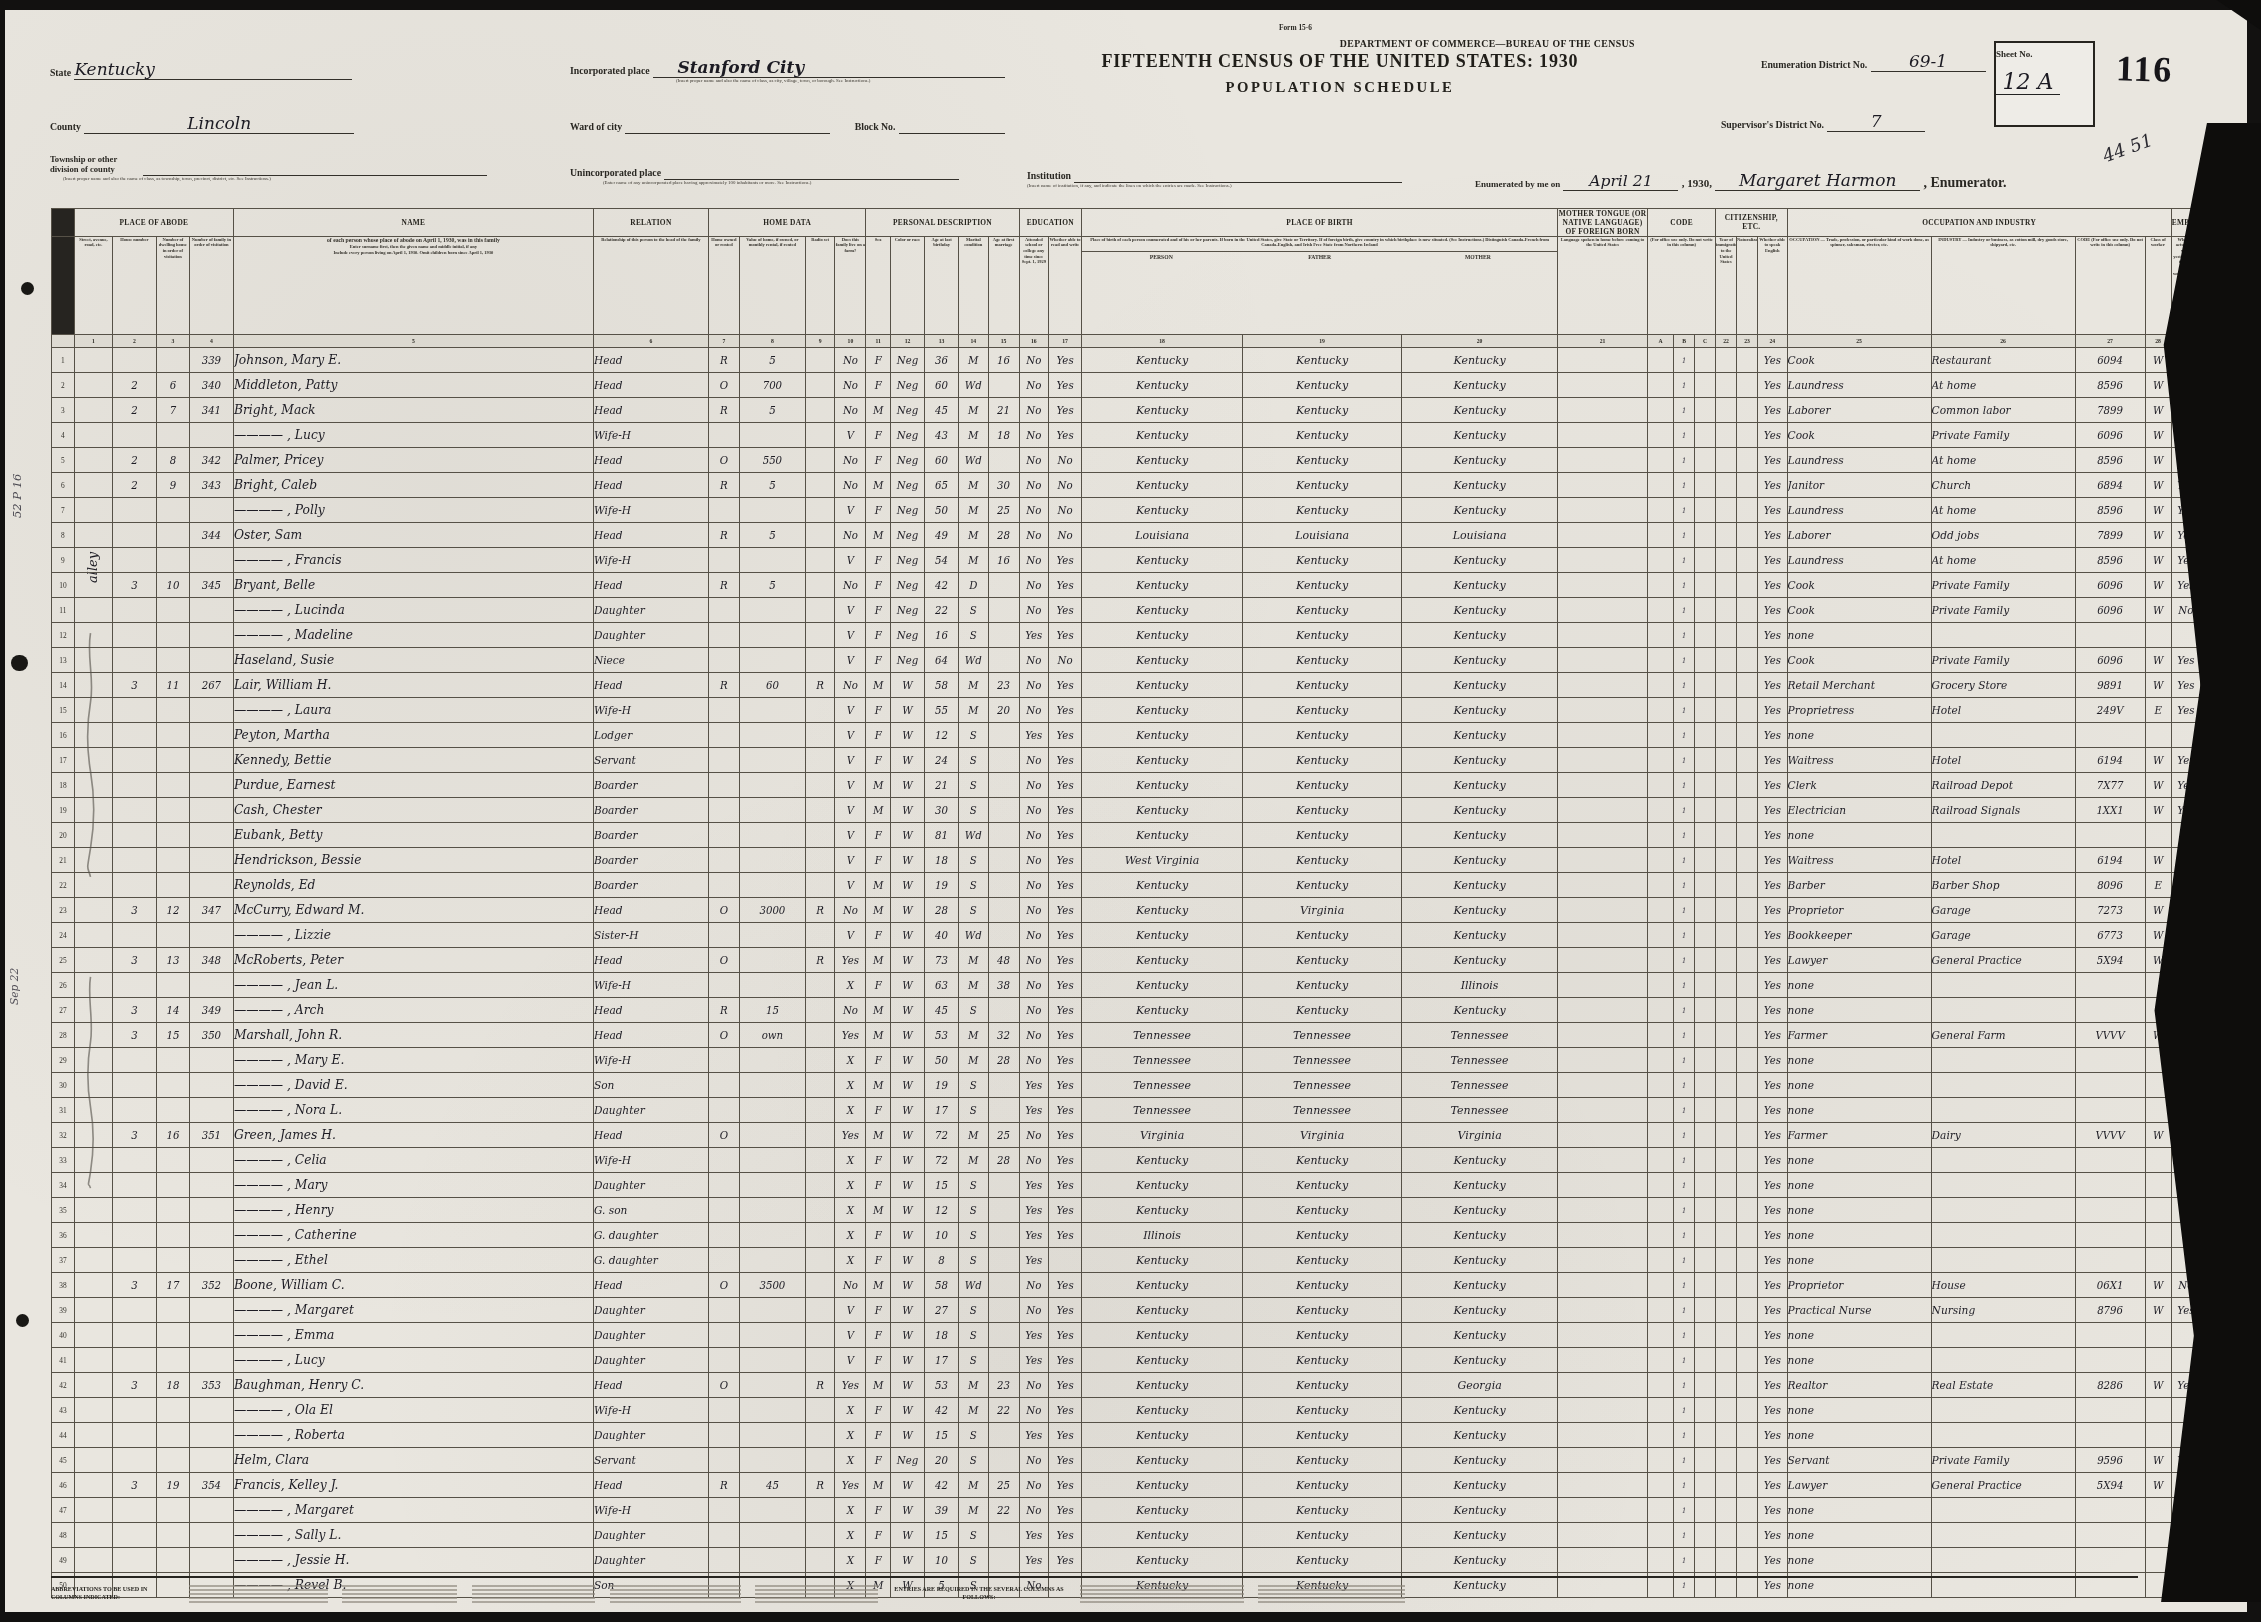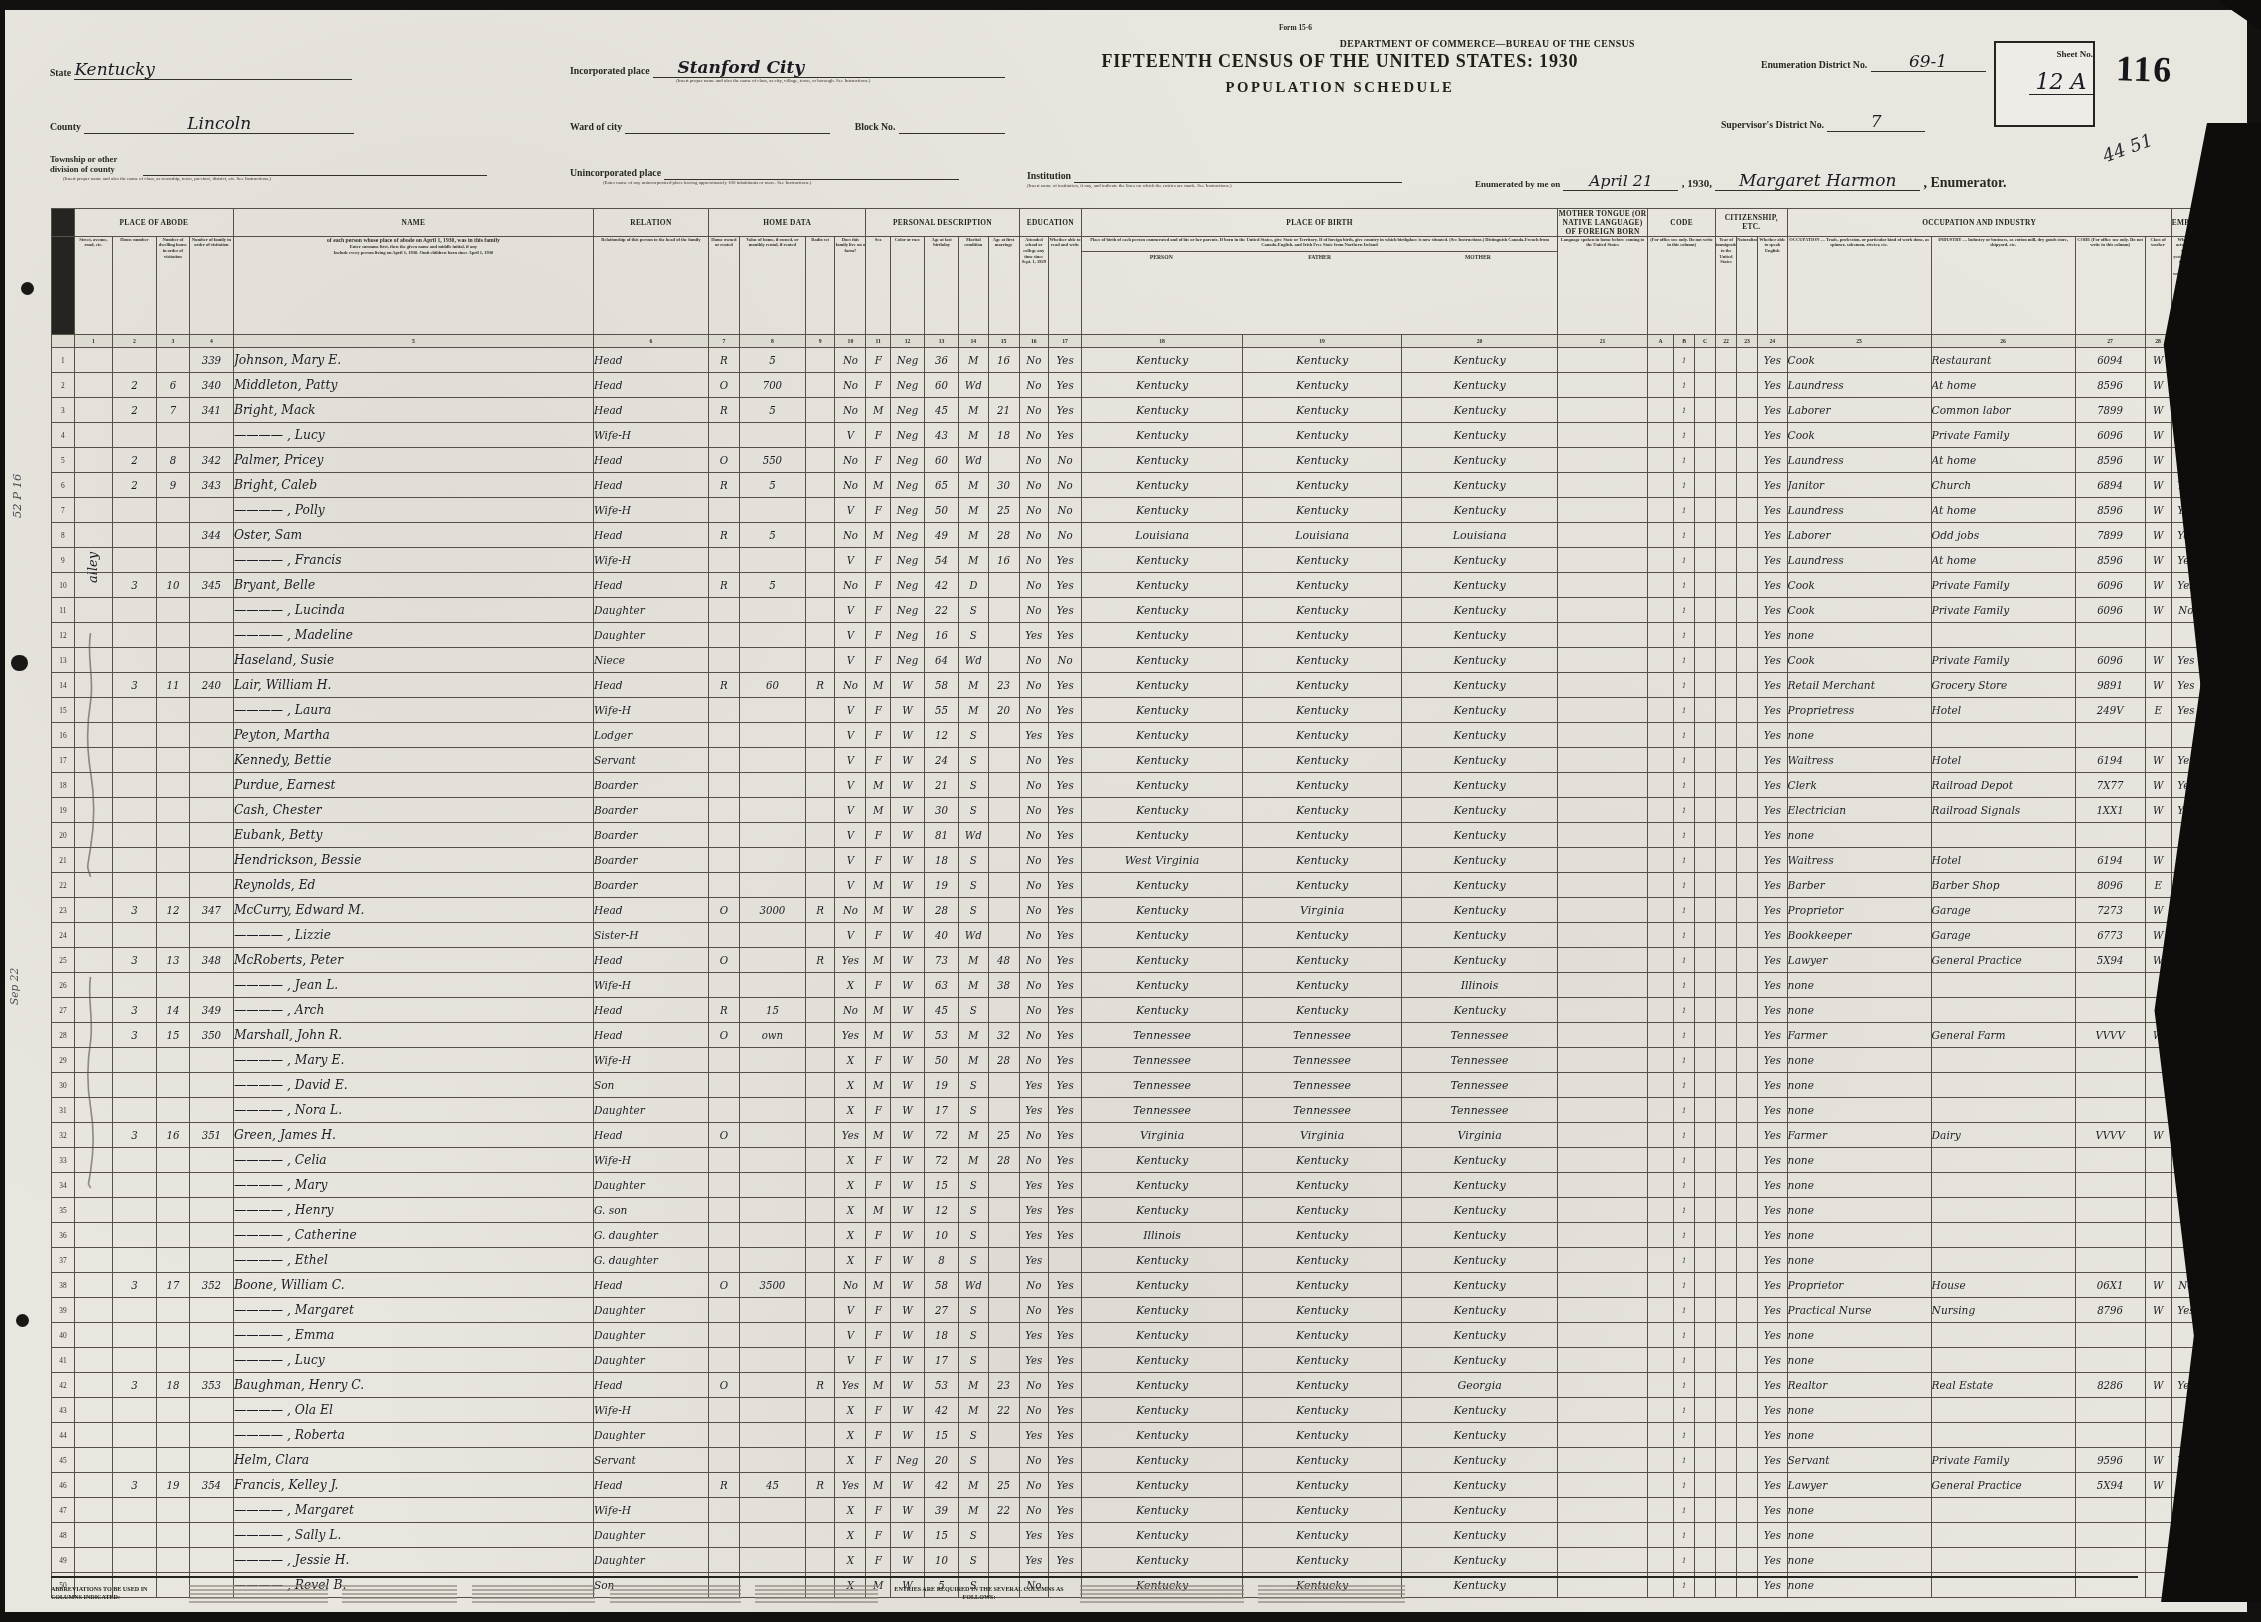--- a/index.html
+++ b/index.html
@@ -15,21 +15,21 @@
          clip-path:polygon(35% 0,100% 0,100% 100%);}
   .lbl{font-size:9.8px;color:#2a2823;font-weight:bold;}
   .small-note{font-size:4.9px;color:#3a362f;}
   .uline{display:inline-block;border-bottom:1.3px solid #33302a;vertical-align:bottom;}
   .hw{font-family:"DejaVu Serif",serif;font-style:italic;color:#1d1c24;}
   .hw-big{font-family:"DejaVu Serif",serif;font-style:italic;color:#1b1a22;font-size:17px;line-height:1;}
   .abs{position:absolute;}
   .dept{font-size:9.8px;font-weight:bold;color:#23211c;text-align:right;letter-spacing:0.4px;}
   .title{font-size:18px;font-weight:bold;color:#201e19;text-align:center;letter-spacing:0.8px;}
   .sub-title{font-size:14.7px;font-weight:bold;color:#23211c;text-align:center;letter-spacing:2.5px;}
-  .sheet-box{border:2px solid #26241f;width:97px;height:82px;text-align:right;background:rgba(255,255,255,.25);}
+  .sheet-box{border:2px solid #26241f;width:97px;height:82px;text-align:left;background:rgba(255,255,255,.25);}
   .sheet-box .lbl{font-size:9px;}
   .stamp{font-size:36px;font-weight:bold;color:#17161a;letter-spacing:1.6px;transform:rotate(1.5deg);}
 
   table.census{border-collapse:collapse;table-layout:fixed;width:2084px;background:transparent;}
   table.census td,table.census th{border:0.8px solid #565147;padding:0;overflow:hidden;}
   table.census thead th{font-family:"Liberation Serif",serif;color:#28261ف;}
   .grp{font-size:7.4px;font-weight:bold;color:#26241e;text-align:center;height:19.7px;letter-spacing:0.3px;}
   .sub{font-size:4.5px;font-weight:bold;color:#33302a;text-align:center;vertical-align:top;height:97px;line-height:1.25;padding:1.6px 0.8px;}
   .sub .big{font-size:5.7px;}
   .numrow td{font-size:5.7px;font-weight:bold;text-align:center;height:12.3px;color:#2c2a24;background:rgba(210,205,195,.35);}
@@ -770,21 +770,21 @@
             <td class="col-31 hw">Yes</td>
             <td class="col-32"></td>
             <td class="col-33"></td>
             <td class="col-34"></td>
           </tr>
           <tr class="hh">
             <td class="ln">14</td>
             <td class="col-0"></td>
             <td class="col-1 hw">3</td>
             <td class="col-2 hw">11</td>
-            <td class="col-3 hw">240</td>
+            <td class="col-3 hw">267</td>
             <td class="col-4 hw">Lair, William H.</td>
             <td class="col-5 hw">Head</td>
             <td class="col-6 hw">R</td>
             <td class="col-7 hw">60</td>
             <td class="col-8 hw">R</td>
             <td class="col-9 hw">No</td>
             <td class="col-10 hw">M</td>
             <td class="col-11 hw">W</td>
             <td class="col-12 hw">58</td>
             <td class="col-13 hw">M</td>

